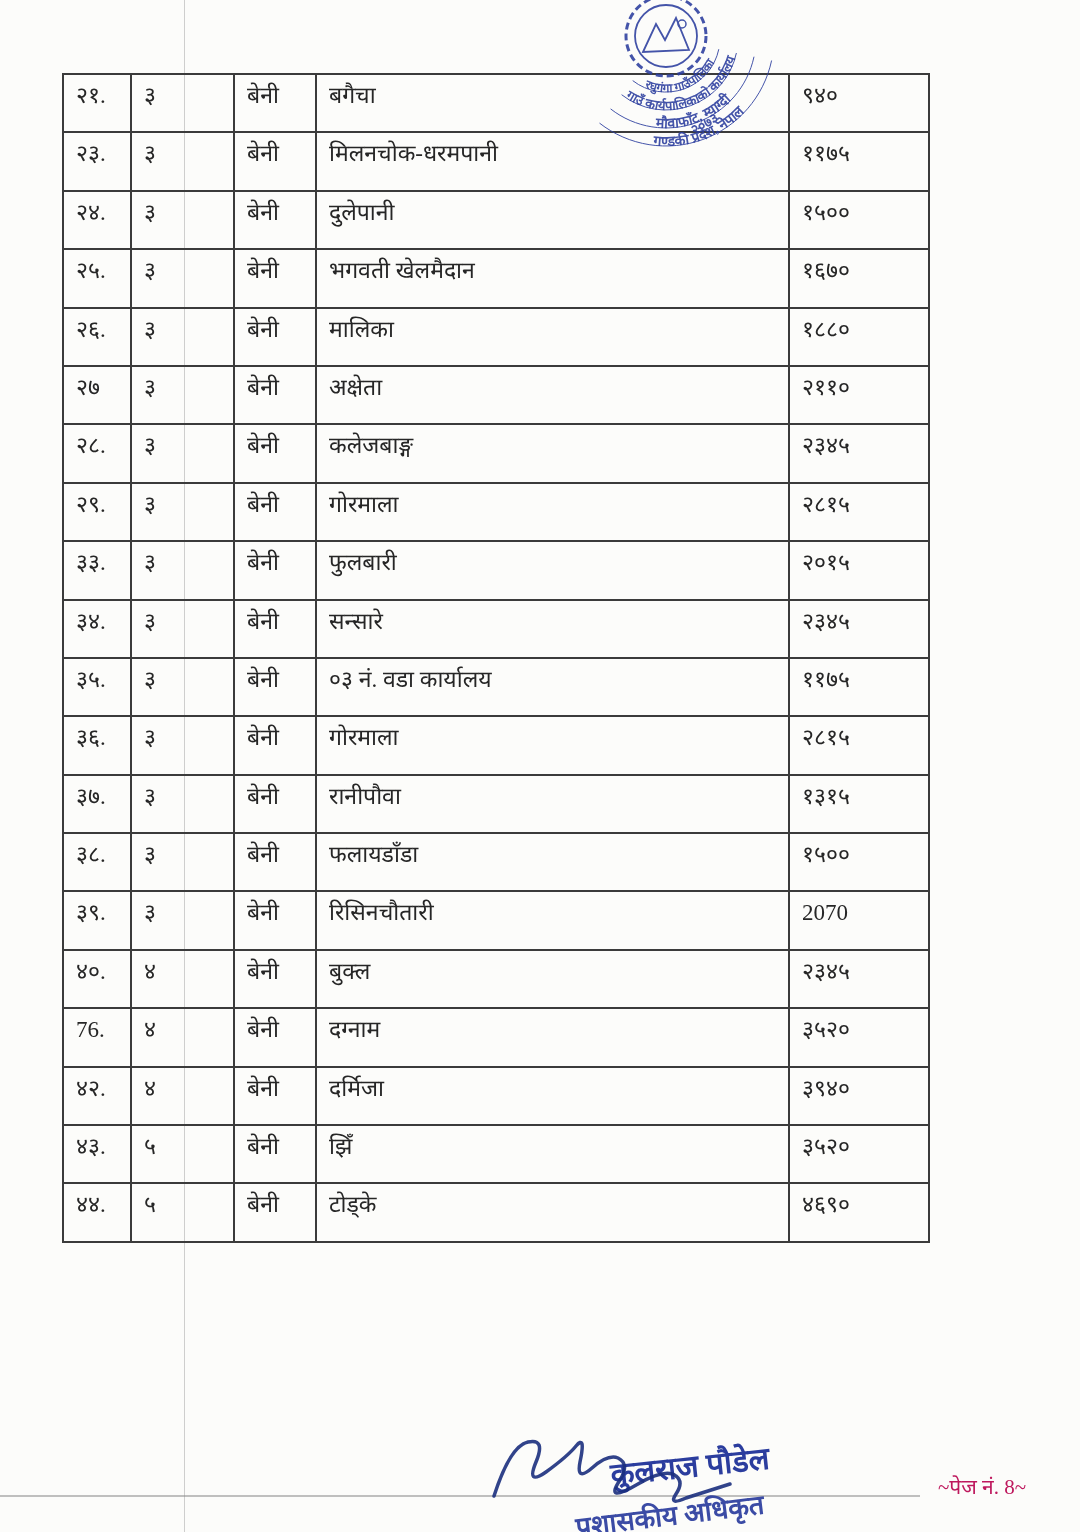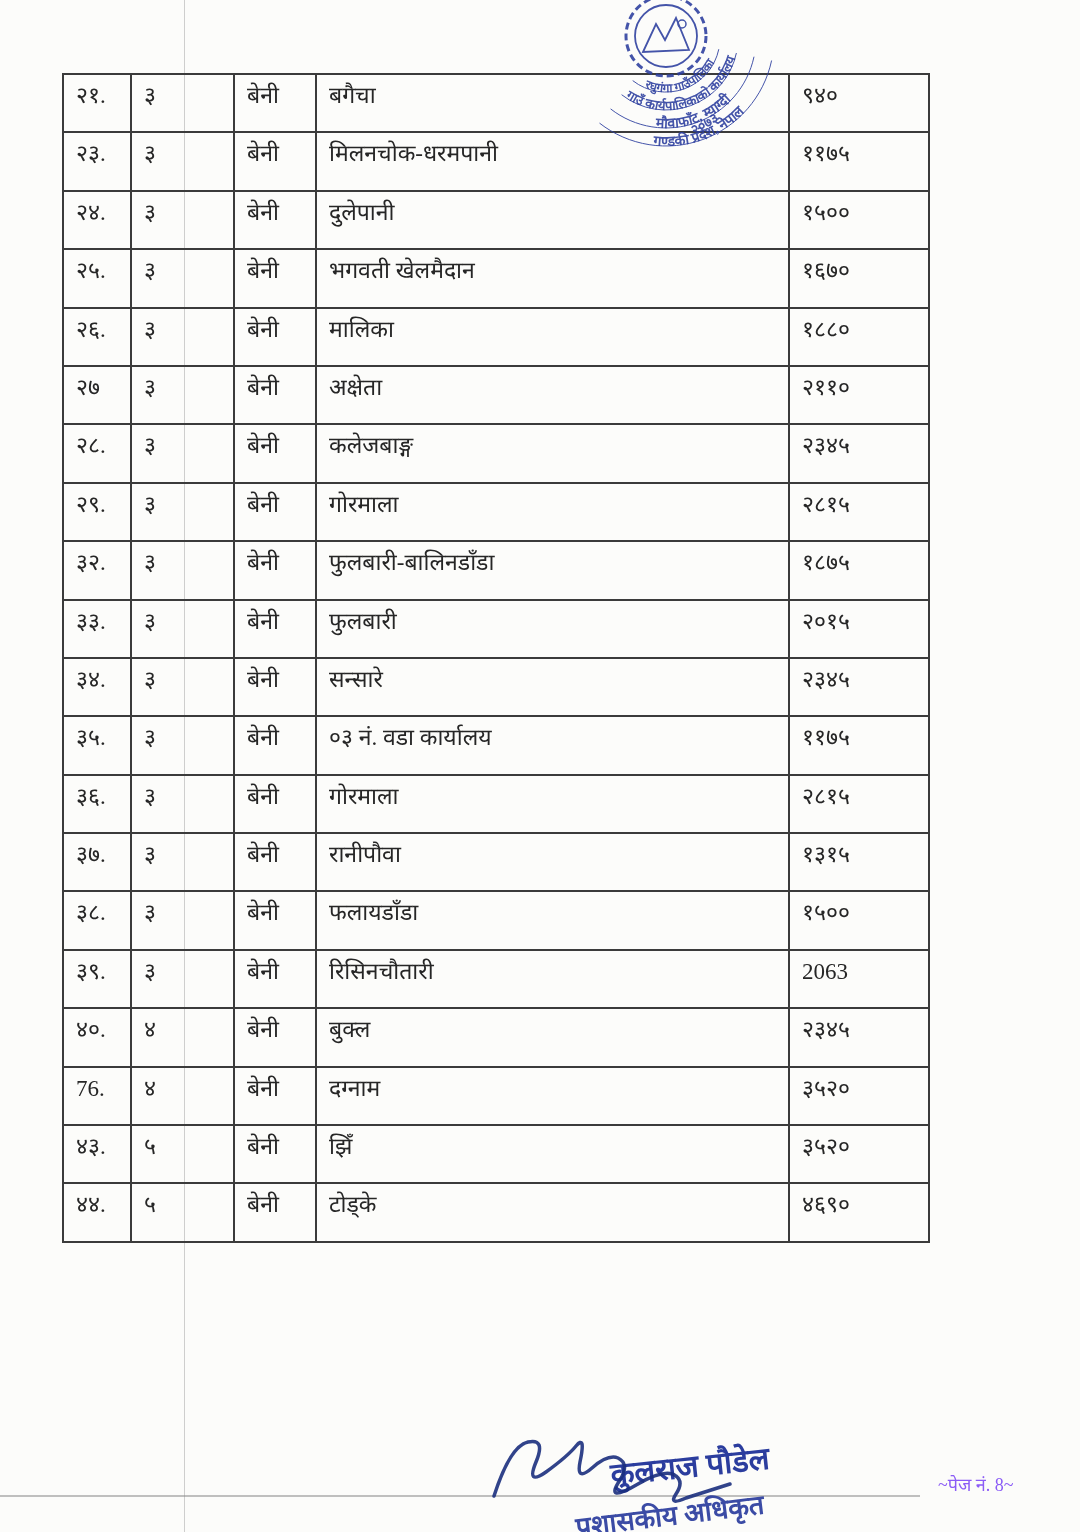--- a/index.html
+++ b/index.html
@@ -44,21 +44,21 @@
   .officer-title{left:575px;top:1496px;font-size:27px;transform:rotate(-7deg);opacity:.92;}
   
   .signature{position:absolute;left:480px;top:1418px;z-index:6;}
   
   .footer-line{
     position:absolute;left:0;top:1495px;width:920px;height:2px;
     background:rgba(140,140,140,.55);
   }
   .page-number{
     position:absolute;left:938px;top:1472px;
-    font-size:18px;color:#8b5cf6;white-space:nowrap;
+    font-size:21px;color:#be185d;white-space:nowrap;
   }
 </style>
 </head>
 <body>
 
 <div class="page">
 
   <div class="fold-line"></div>
 
   <table class="rate-table">
@@ -120,27 +120,20 @@
           <td class="price">२३४५</td>
         </tr>
         <tr>
           <td class="sn">२९.</td>
           <td class="ward">३</td>
           <td class="name">बेनी</td>
           <td class="place">गोरमाला</td>
           <td class="price">२८१५</td>
         </tr>
         <tr>
-          <td class="sn">३२.</td>
-          <td class="ward">३</td>
-          <td class="name">बेनी</td>
-          <td class="place">फुलबारी-बालिनडाँडा</td>
-          <td class="price">१८७५</td>
-        </tr>
-        <tr>
           <td class="sn">३३.</td>
           <td class="ward">३</td>
           <td class="name">बेनी</td>
           <td class="place">फुलबारी</td>
           <td class="price">२०१५</td>
         </tr>
         <tr>
           <td class="sn">३४.</td>
           <td class="ward">३</td>
           <td class="name">बेनी</td>
@@ -173,35 +166,42 @@
           <td class="ward">३</td>
           <td class="name">बेनी</td>
           <td class="place">फलायडाँडा</td>
           <td class="price">१५००</td>
         </tr>
         <tr>
           <td class="sn">३९.</td>
           <td class="ward">३</td>
           <td class="name">बेनी</td>
           <td class="place">रिसिनचौतारी</td>
-          <td class="price">2063</td>
+          <td class="price">2070</td>
         </tr>
         <tr>
           <td class="sn">४०.</td>
           <td class="ward">४</td>
           <td class="name">बेनी</td>
           <td class="place">बुक्ल</td>
           <td class="price">२३४५</td>
         </tr>
         <tr>
           <td class="sn">76.</td>
           <td class="ward">४</td>
           <td class="name">बेनी</td>
           <td class="place">दग्नाम</td>
           <td class="price">३५२०</td>
+        </tr>
+        <tr>
+          <td class="sn">४२.</td>
+          <td class="ward">४</td>
+          <td class="name">बेनी</td>
+          <td class="place">दर्मिजा</td>
+          <td class="price">३९४०</td>
         </tr>
         <tr>
           <td class="sn">४३.</td>
           <td class="ward">५</td>
           <td class="name">बेनी</td>
           <td class="place">झिँ</td>
           <td class="price">३५२०</td>
         </tr>
         <tr>
           <td class="sn">४४.</td>

